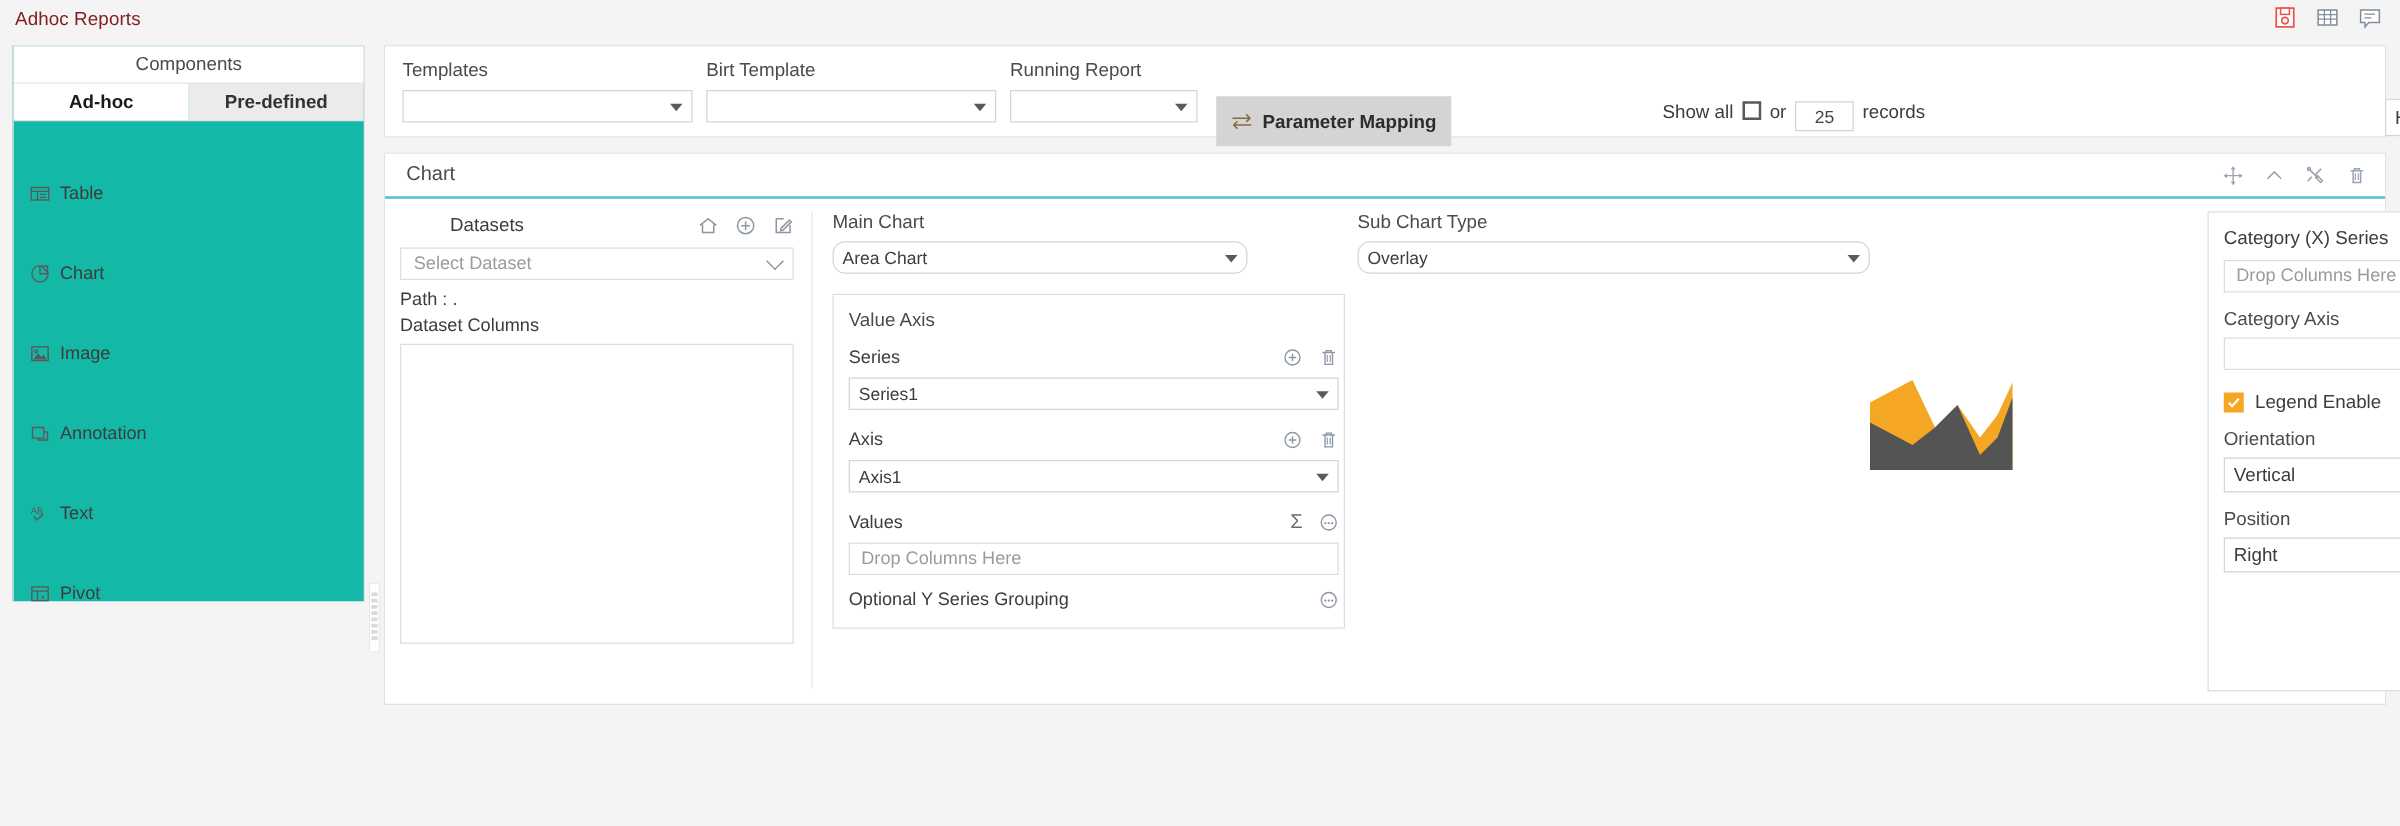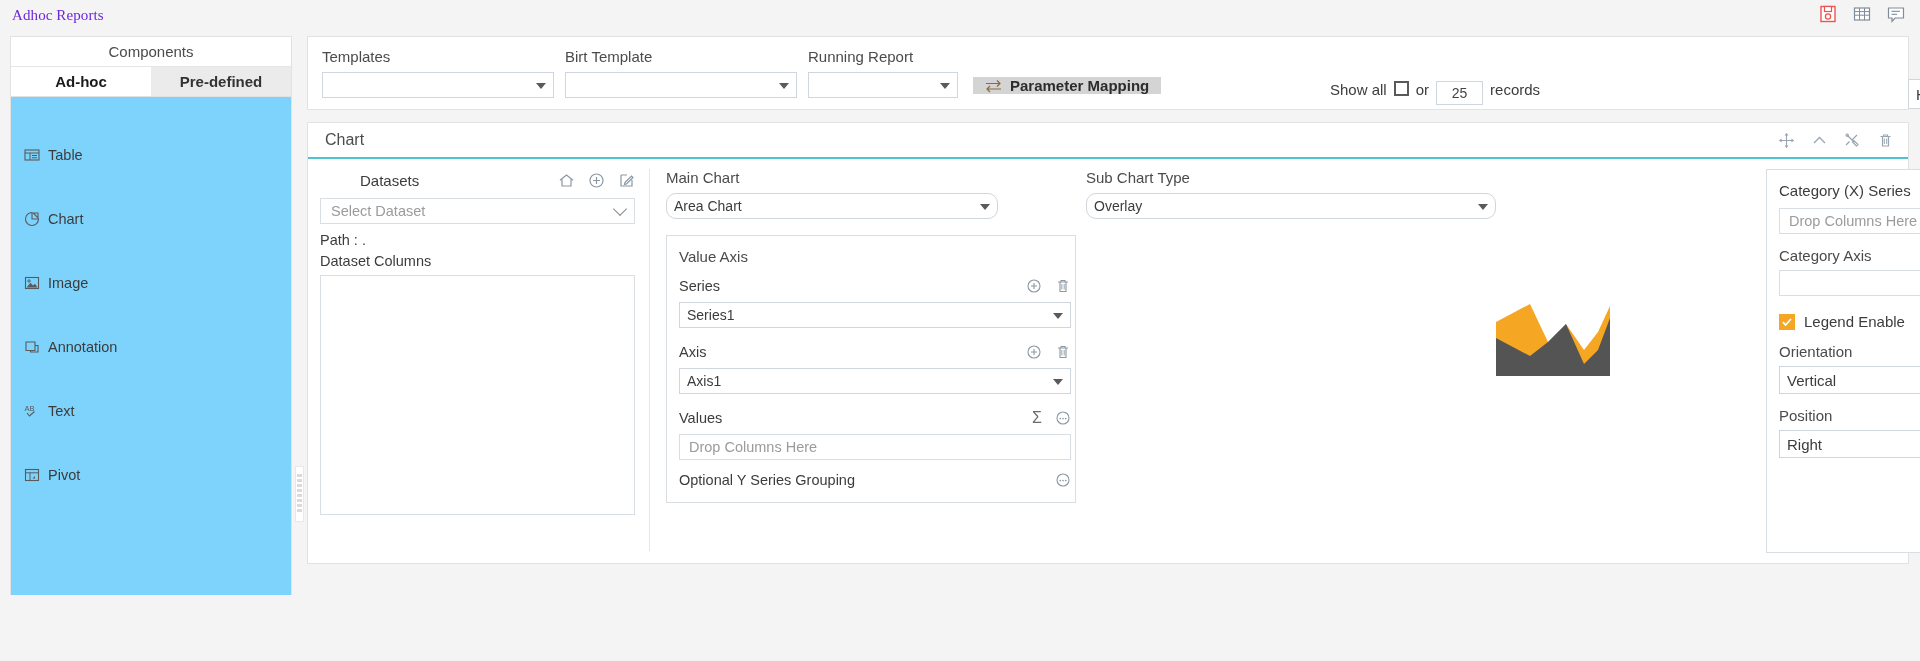--- a/index.html
+++ b/index.html
@@ -13,32 +13,32 @@
   }
   .app { position: relative; width: 1920px; height: 661px; background: #f4f4f4; }
 
   
   .titlebar {
     position: absolute; left: 0; top: 0; width: 1920px; height: 30px;
     background: #f4f4f4;
     display: flex; align-items: center;
   }
   .title-text {
-    margin-left: 12px; font-size: 15px; color: #6d28d9; letter-spacing: .1px; font-family: Liberation Serif, serif;
+    margin-left: 12px; font-size: 15px; color: #7f1d1d; letter-spacing: .1px;
   }
   .titlebar-icons {
     position: absolute; right: 14px; top: 3px;
     display: flex; align-items: center; gap: 14px;
   }
   .tb-icon { width: 20px; height: 22px; display: block; }
 
   
   .sidebar {
-    position: absolute; left: 10px; top: 36px; width: 282px; height: 559px;
-    background: #7dd3fc; border: 1px solid #e2e2e2; border-bottom: none; text-align: center;
+    position: absolute; left: 10px; top: 36px; width: 282px; height: 445px;
+    background: #14b8a6; border: 1px solid #e2e2e2; border-bottom: none; text-align: center;
   }
   .sb-head {
     height: 30px; display: flex; align-items: center; justify-content: center;
     font-size: 15px; color: #4b4b4b; border-bottom: 1px solid #e6e6e6;
     background: #ffffff;
   }
   .sb-tabs { display: flex; height: 30px; border-bottom: 1px solid #e2e2e2; }
   .sb-tab {
     flex: 1; display: flex; align-items: center; justify-content: center;
     font-size: 15px; font-weight: bold; color: #333; cursor: pointer;
@@ -78,21 +78,21 @@
     position: relative; height: 26px; background: #fff;
     border: 1px solid #cfd6dd; display: flex; align-items: center;
     padding: 0 24px 0 7px; font-size: 14px; color: #3c3c3c; cursor: pointer;
   }
   .sel .caret {
     position: absolute; right: 7px; top: 50%; margin-top: -2px;
     width: 0; height: 0; border-left: 5px solid transparent;
     border-right: 5px solid transparent; border-top: 6px solid #5a5a5a;
   }
   .btn-param {
-    position: absolute; left: 665px; top: 40px; height: 17px;
+    position: absolute; left: 665px; top: 40px; height: 40px;
     background: #d4d4d4; border: none; display: flex; align-items: center;
     gap: 8px; padding: 0 12px; cursor: pointer;
     font-size: 15px; font-weight: bold; color: #2c2c2c;
     font-family: "Liberation Sans", sans-serif;
   }
   .swap-ico { width: 17px; height: 14px; display: block; }
   .records-group {
     position: absolute; left: 1022px; top: 44px;
     display: flex; align-items: flex-start; gap: 7px; font-size: 15px; color: #3c3c3c;
   }

